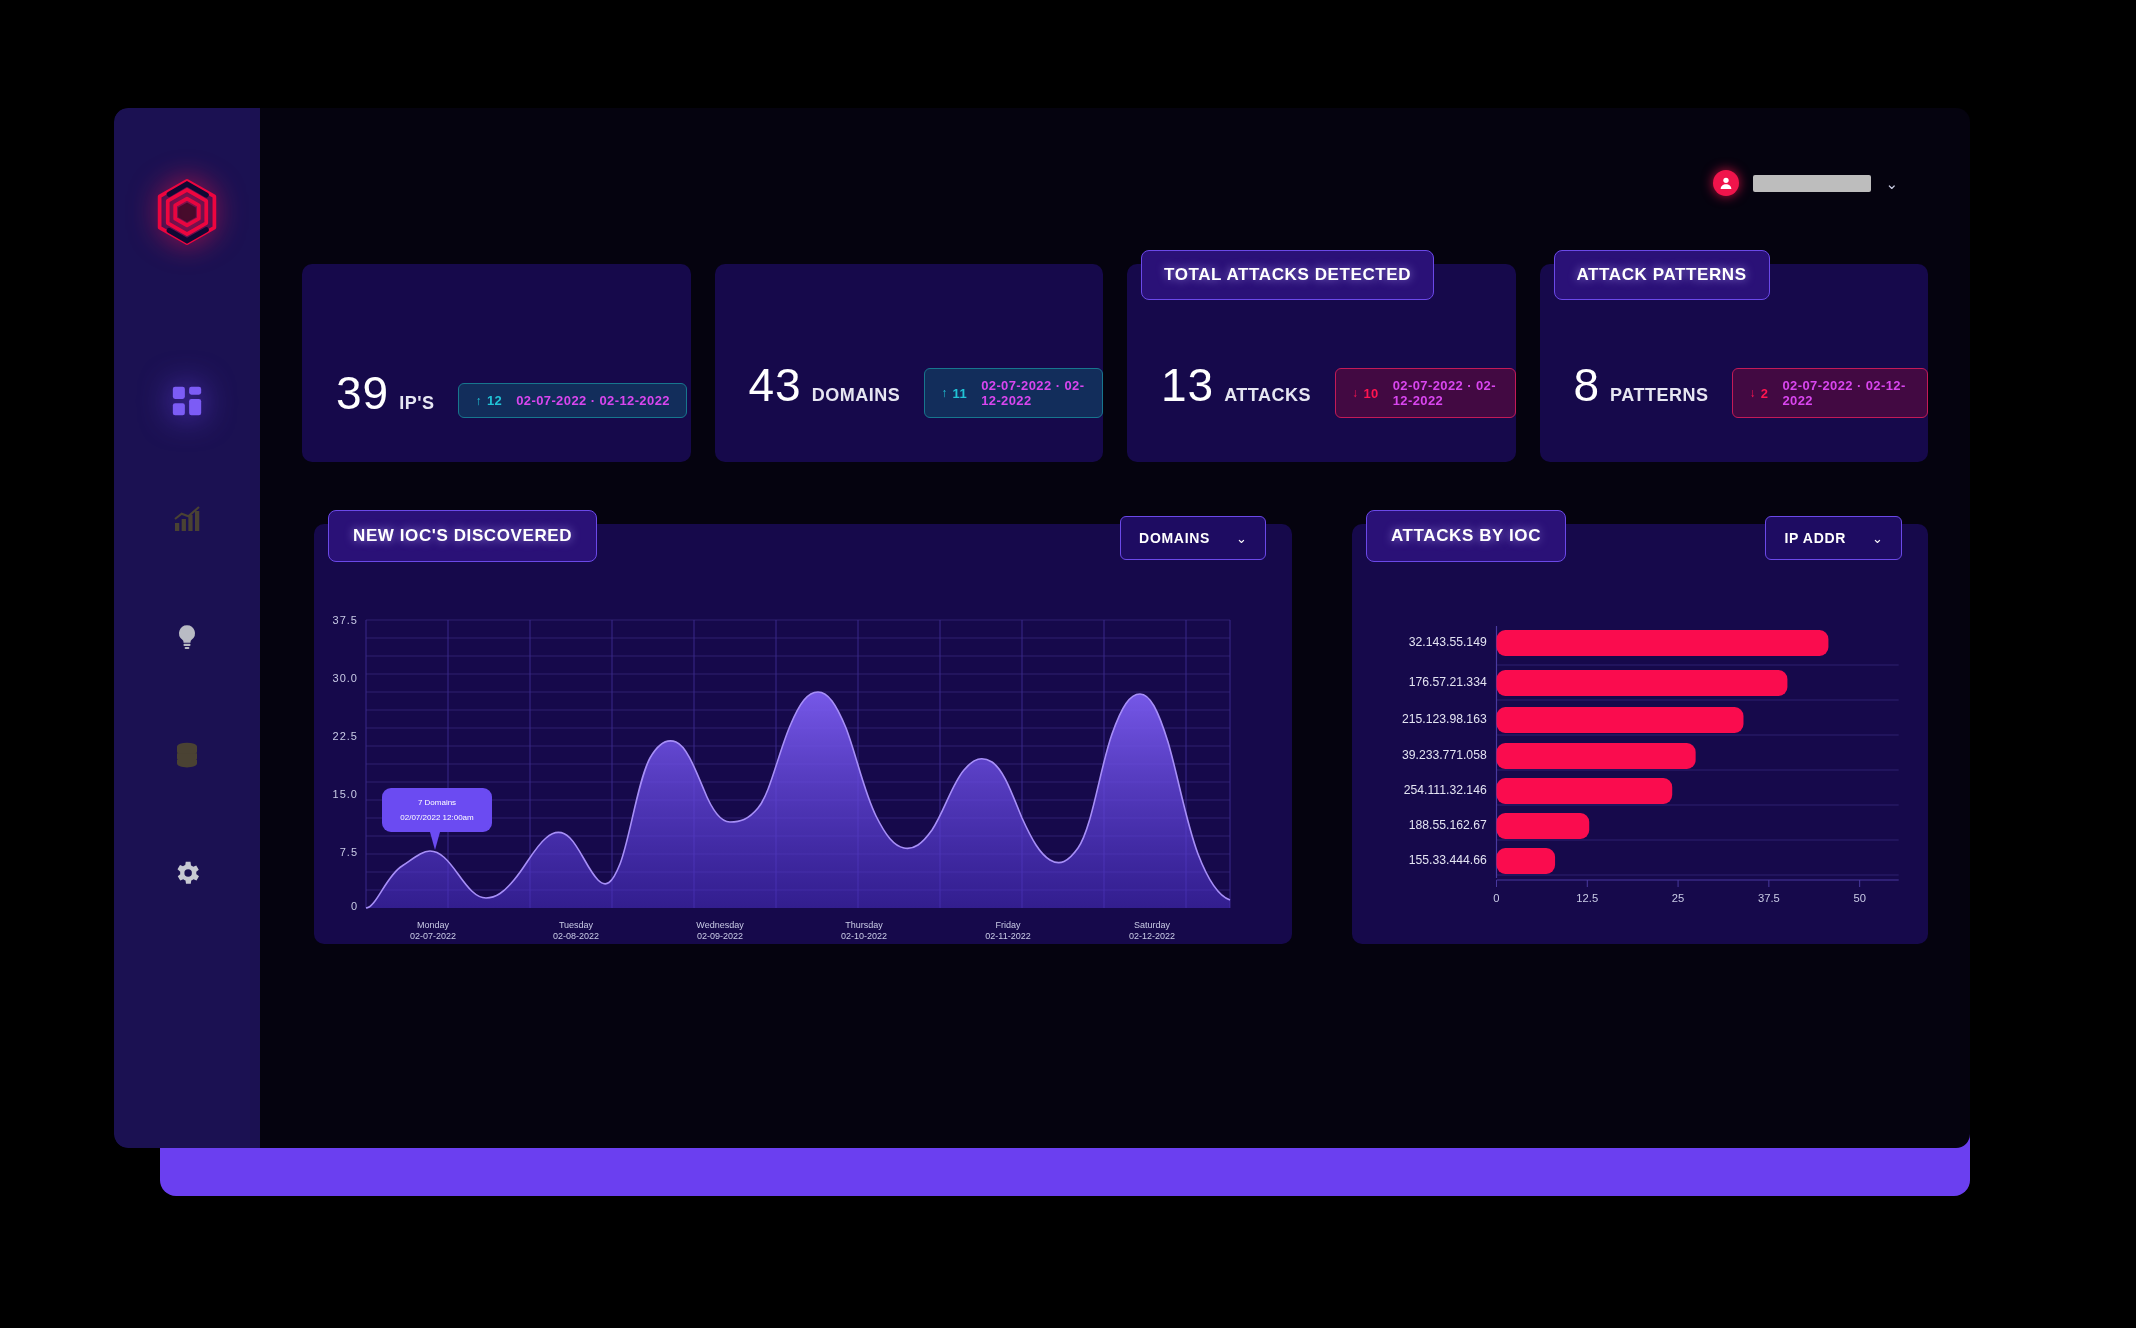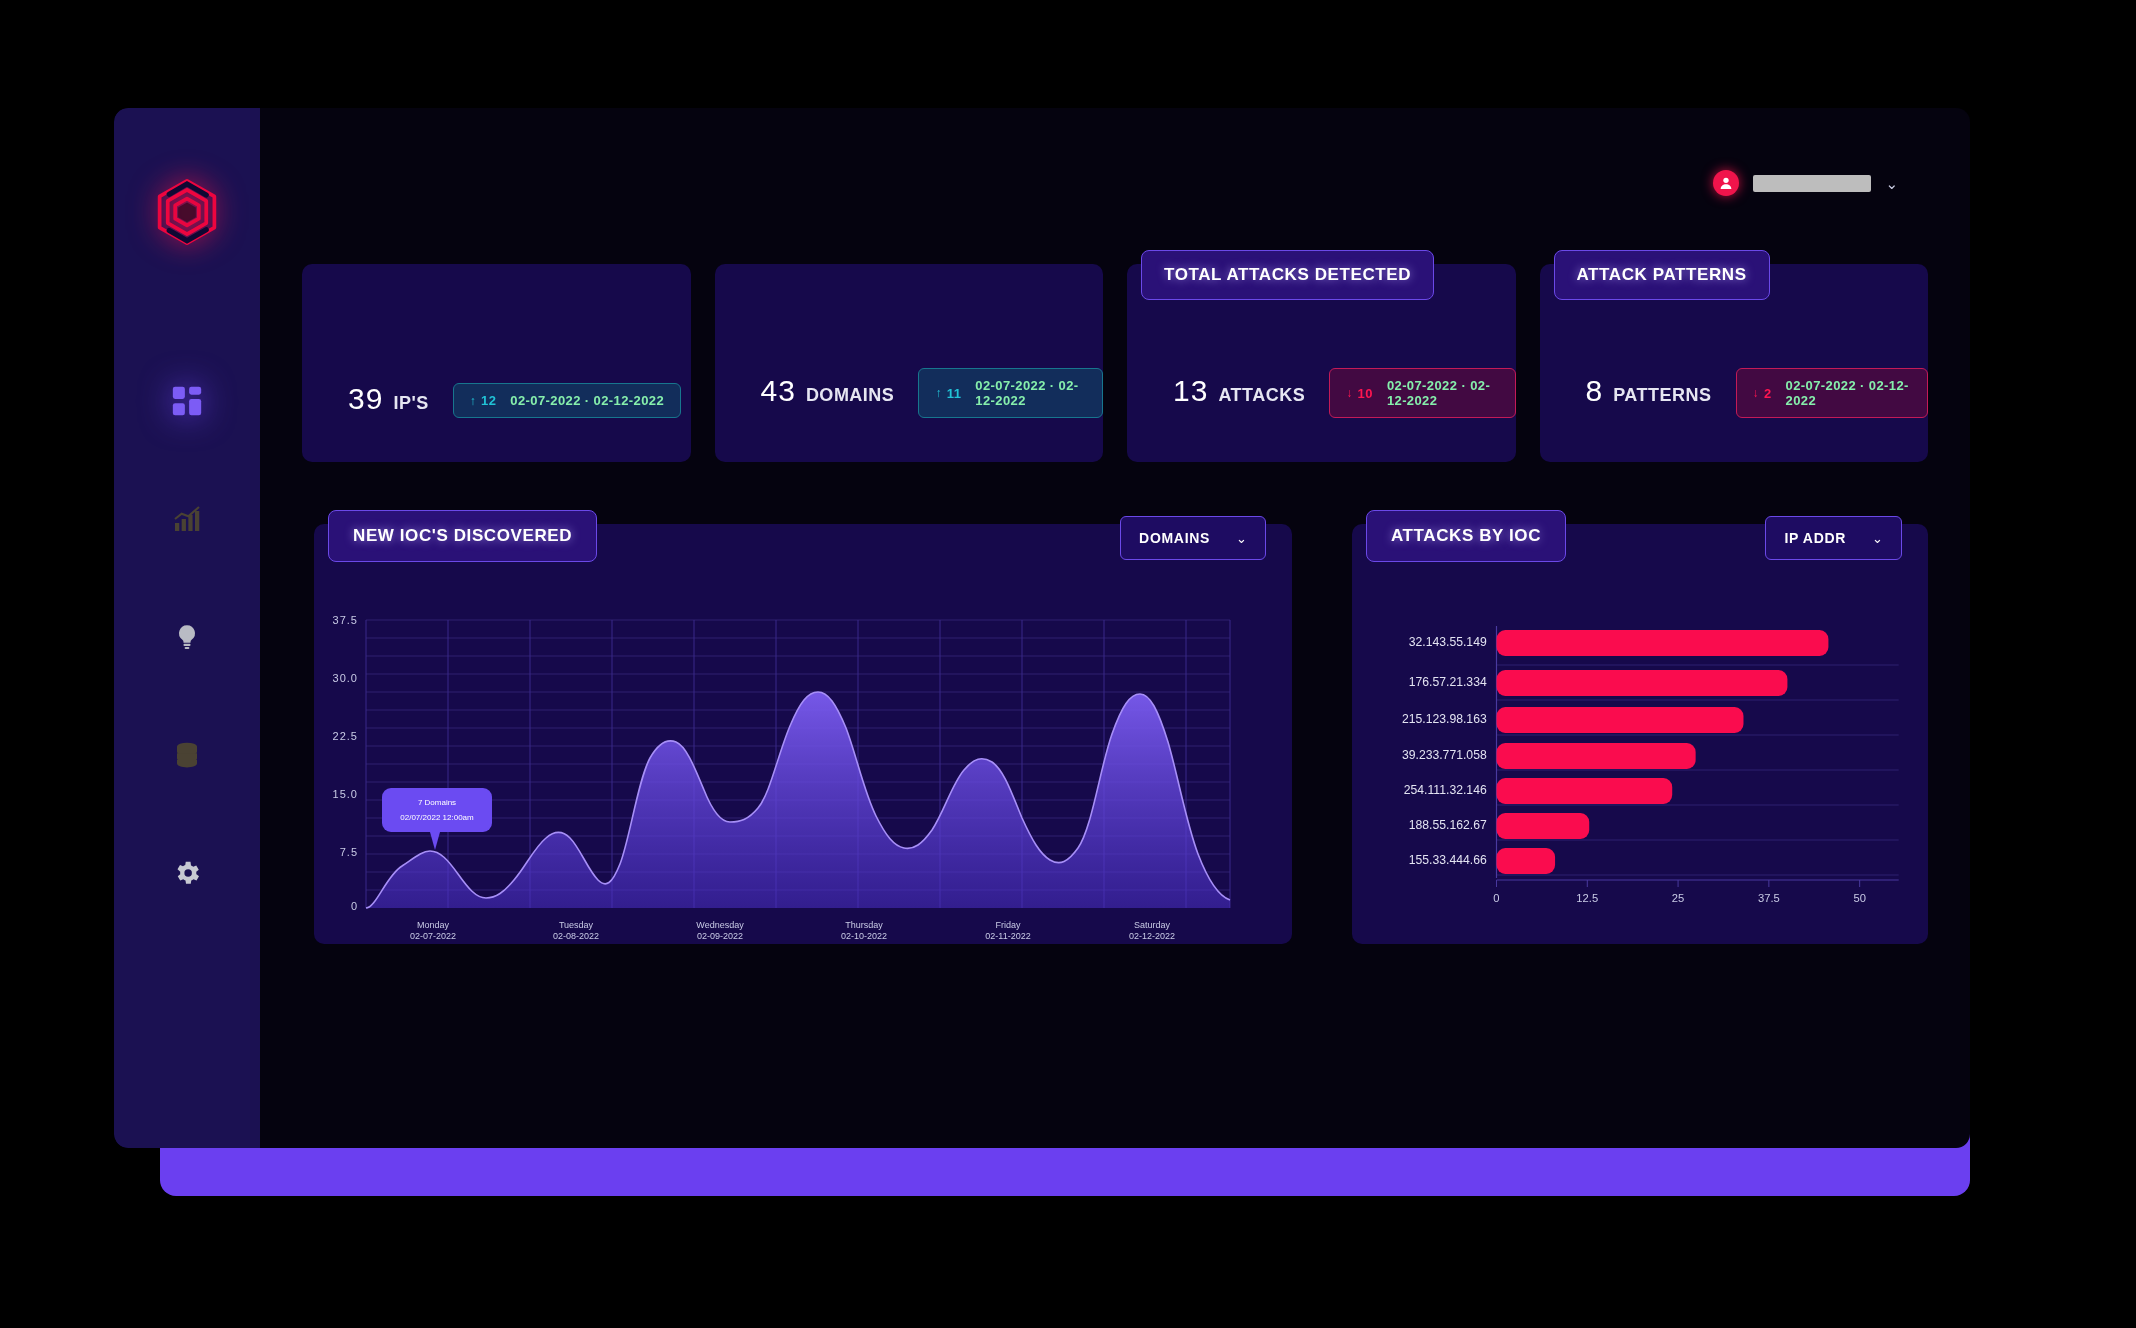--- a/index.html
+++ b/index.html
@@ -95,36 +95,36 @@
   }
   .stat-head-text {
     color: #FFFFFF; font-size: 17px; font-weight: bold; letter-spacing: 0.6px;
     white-space: nowrap;
     text-shadow: 0 0 10px rgba(190,170,255,0.75);
   }
   .stat-body {
     position: absolute; left: 34px; bottom: 40px;
     display:flex; align-items: baseline; gap: 10px;
   }
-  .stat-value { color:#fff; font-size: 30px; font-weight: 300; letter-spacing: 1px; margin-left: 12px; }
+  .stat-value { color:#fff; font-size: 46px; font-weight: 300; letter-spacing: 1px; }
   .stat-unit  { color:#E6E6F2; font-size: 18px; font-weight: 600; letter-spacing: 0.5px; }
   .delta-pill {
     margin-left: 14px;
     display:flex; align-items:center; gap: 14px;
     border-radius: 6px;
     padding: 9px 16px;
     font-size: 13px; font-weight: bold; letter-spacing: 0.4px;
     position: relative; top: -4px;
   }
   .delta-pill.up   { background: rgba(14,90,110,0.45); border: 1px solid #17768E; }
   .delta-pill.down { background: rgba(120,12,55,0.45); border: 1px solid #C41A57; }
   .delta-pill .num      { display:flex; align-items:center; gap:5px; }
   .delta-pill.up .num   { color: #21C3D6; }
   .delta-pill.down .num { color: #FF1550; }
-  .delta-pill .range    { color: #86efac; font-weight: bold; }
+  .delta-pill .range    { color: #d946ef; font-weight: bold; }
   .arrow { font-size: 12px; line-height: 1; }
 
   
   .panel-row { display:flex; gap: 48px; margin-top: 62px; }
   .panel {
     background: #16094B;
     border-radius: 10px;
     position: relative;
     height: 420px;
     margin-left: 12px;

